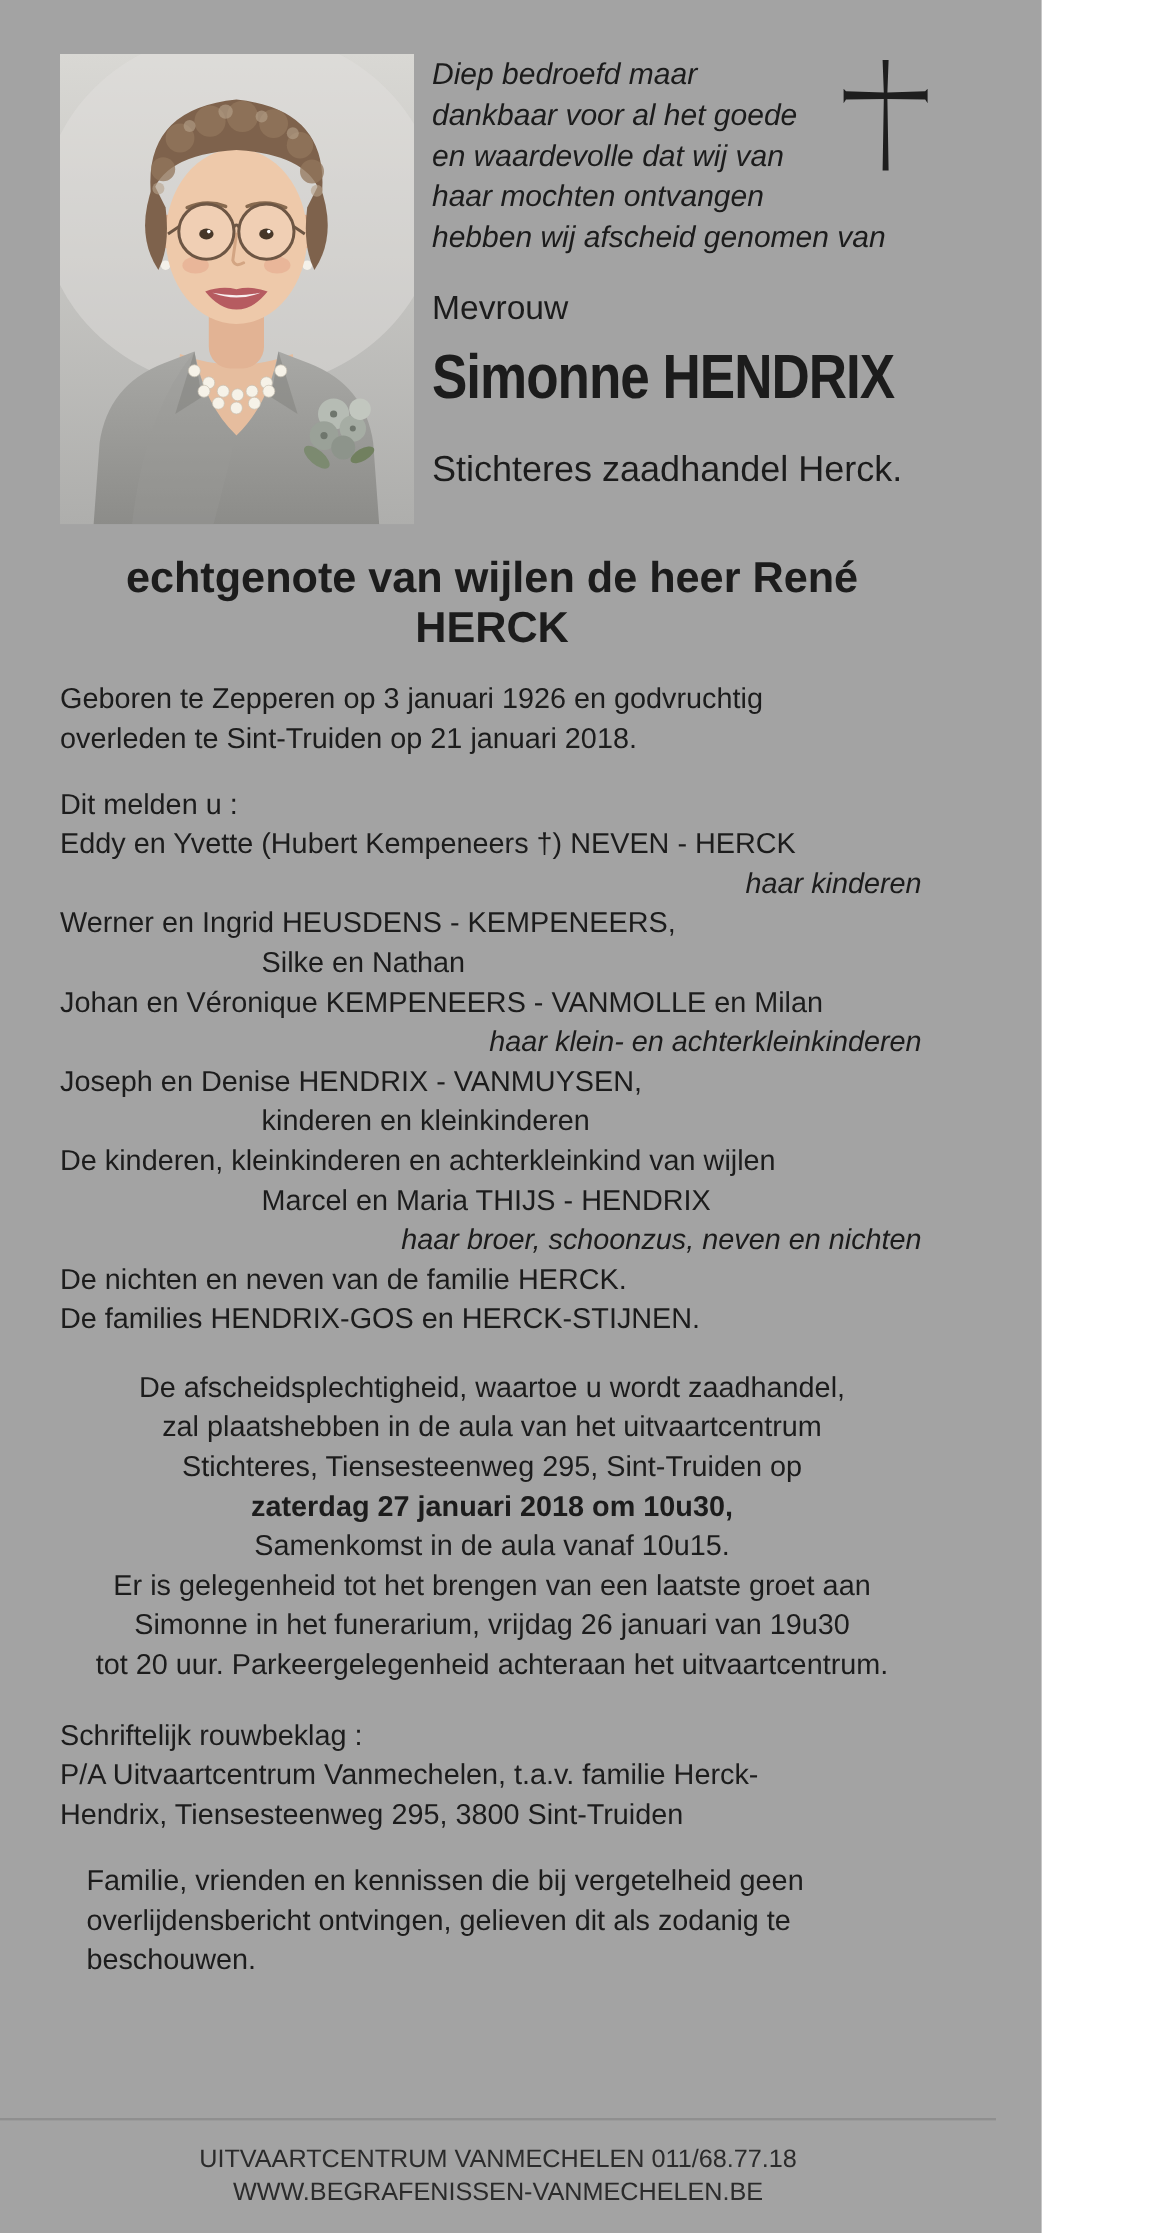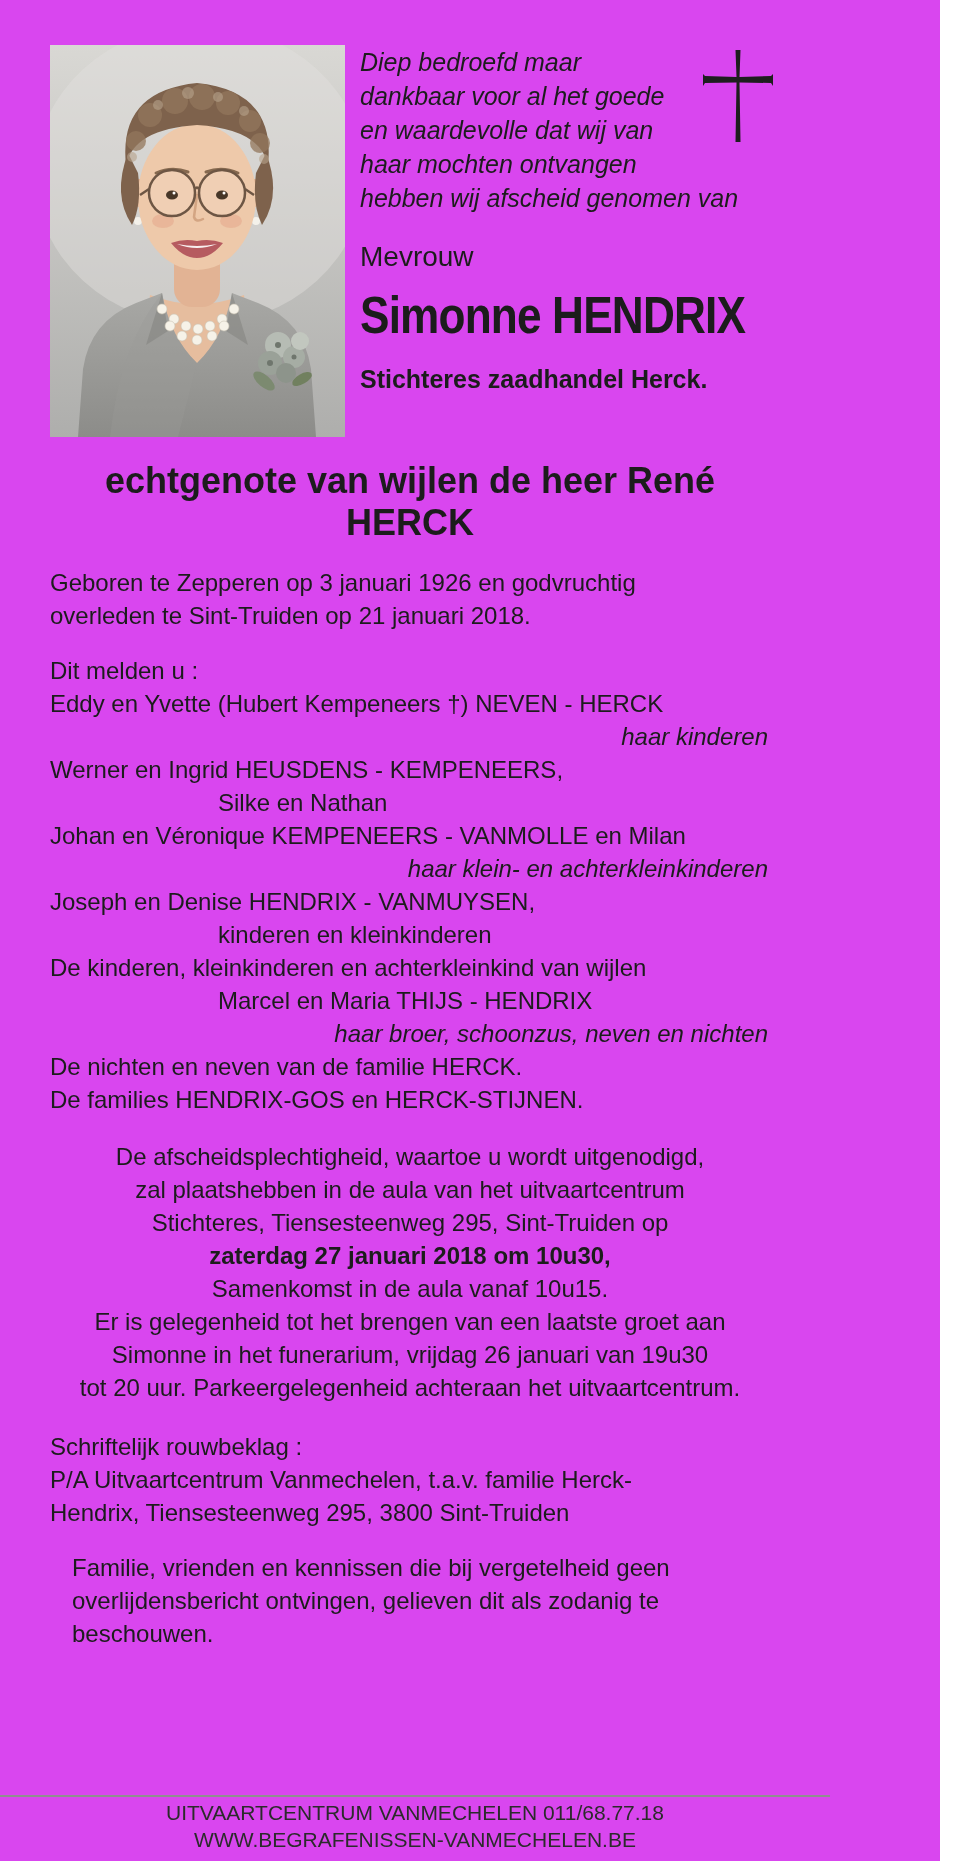--- a/index.html
+++ b/index.html
@@ -1,60 +1,60 @@
 <!DOCTYPE html>
 <html><head>
 <meta charset="utf-8">
 <style>
   html, body { margin: 0; padding: 0; background: #ffffff; }
   .page {
     position: relative;
-    width: 940px;
+    width: 868px;
     height: 1861px;
-    background: #d946ef;
+    background: #a3a3a3;
     font-family: "Liberation Sans", "DejaVu Sans", sans-serif;
     color: #1c1c1c;
     overflow: hidden;
   }
   .content { position: relative; margin-left: 50px; width: 720px; padding-top: 45px; }
 
   .header { position: relative; min-height: 397px; }
   .photo-frame {
     position: absolute; left: 0; top: 0;
     width: 295px; height: 392px; overflow: hidden;
   }
   .cross { position: absolute; top: 3px; right: -5px; width: 74px; height: 96px; }
   .header-right { margin-left: 310px; }
 
   .intro-line { font-style: italic; font-size: 25px; line-height: 34px; white-space: nowrap; }
   .salutation { margin-top: 26px; font-size: 28px; }
   .deceased-name {
     margin-top: 12px; font-size: 52px; font-weight: bold; letter-spacing: -1px;
     white-space: nowrap; transform: scaleX(0.85); transform-origin: left center;
   }
-  .deceased-subtitle { margin-top: 20px; font-size: 25px; font-weight: bold; }
+  .deceased-subtitle { margin-top: 30px; font-size: 30px; }
 
   .spouse { margin-top: 18px; text-align: center; font-weight: bold; font-size: 36px; }
 
   .tline { font-size: 24px; line-height: 33px; }
   .birth { margin-top: 22px; }
   .family { margin-top: 22px; }
   .relation { font-style: italic; text-align: right; padding-right: 2px; }
   .indent { padding-left: 168px; }
   .ceremony { margin-top: 24px; text-align: center; }
   .ceremony .tline { white-space: nowrap; }
   .bold { font-weight: bold; }
   .condolence { margin-top: 26px; }
   .notice { margin-top: 22px; margin-left: 22px; }
 
   .footer {
-    position: absolute; left: 0; bottom: 8px;
+    position: absolute; left: 0; bottom: 21px;
     width: 830px;
     border-top: 2px solid #8f8f8f;
-    padding-top: 2px;
+    padding-top: 19px;
     text-align: center;
     font-size: 21px;
     line-height: 27px;
     color: #2b2b2b;
   }
 </style>
 </head>
 <body>
 
 <div class="page">
@@ -197,21 +197,21 @@
       <div class="tline">Joseph en Denise HENDRIX - VANMUYSEN,</div>
       <div class="tline indent">kinderen en kleinkinderen</div>
       <div class="tline">De kinderen, kleinkinderen en achterkleinkind van wijlen</div>
       <div class="tline indent">Marcel en Maria THIJS - HENDRIX</div>
       <div class="tline relation">haar broer, schoonzus, neven en nichten</div>
       <div class="tline">De nichten en neven van de familie HERCK.</div>
       <div class="tline">De families HENDRIX-GOS en HERCK-STIJNEN.</div>
     </div>
 
     <div class="ceremony">
-      <div class="tline">De afscheidsplechtigheid, waartoe u wordt uitgenodigd,</div>
+      <div class="tline">De afscheidsplechtigheid, waartoe u wordt zaadhandel,</div>
       <div class="tline">zal plaatshebben in de aula van het uitvaartcentrum</div>
       <div class="tline">Stichteres, Tiensesteenweg 295, Sint-Truiden op</div>
       <div class="tline bold">zaterdag 27 januari 2018 om 10u30,</div>
       <div class="tline">Samenkomst in de aula vanaf 10u15.</div>
       <div class="tline">Er is gelegenheid tot het brengen van een laatste groet aan</div>
       <div class="tline">Simonne in het funerarium, vrijdag 26 januari van 19u30</div>
       <div class="tline">tot 20 uur. Parkeergelegenheid achteraan het uitvaartcentrum.</div>
     </div>
 
     <div class="condolence">

